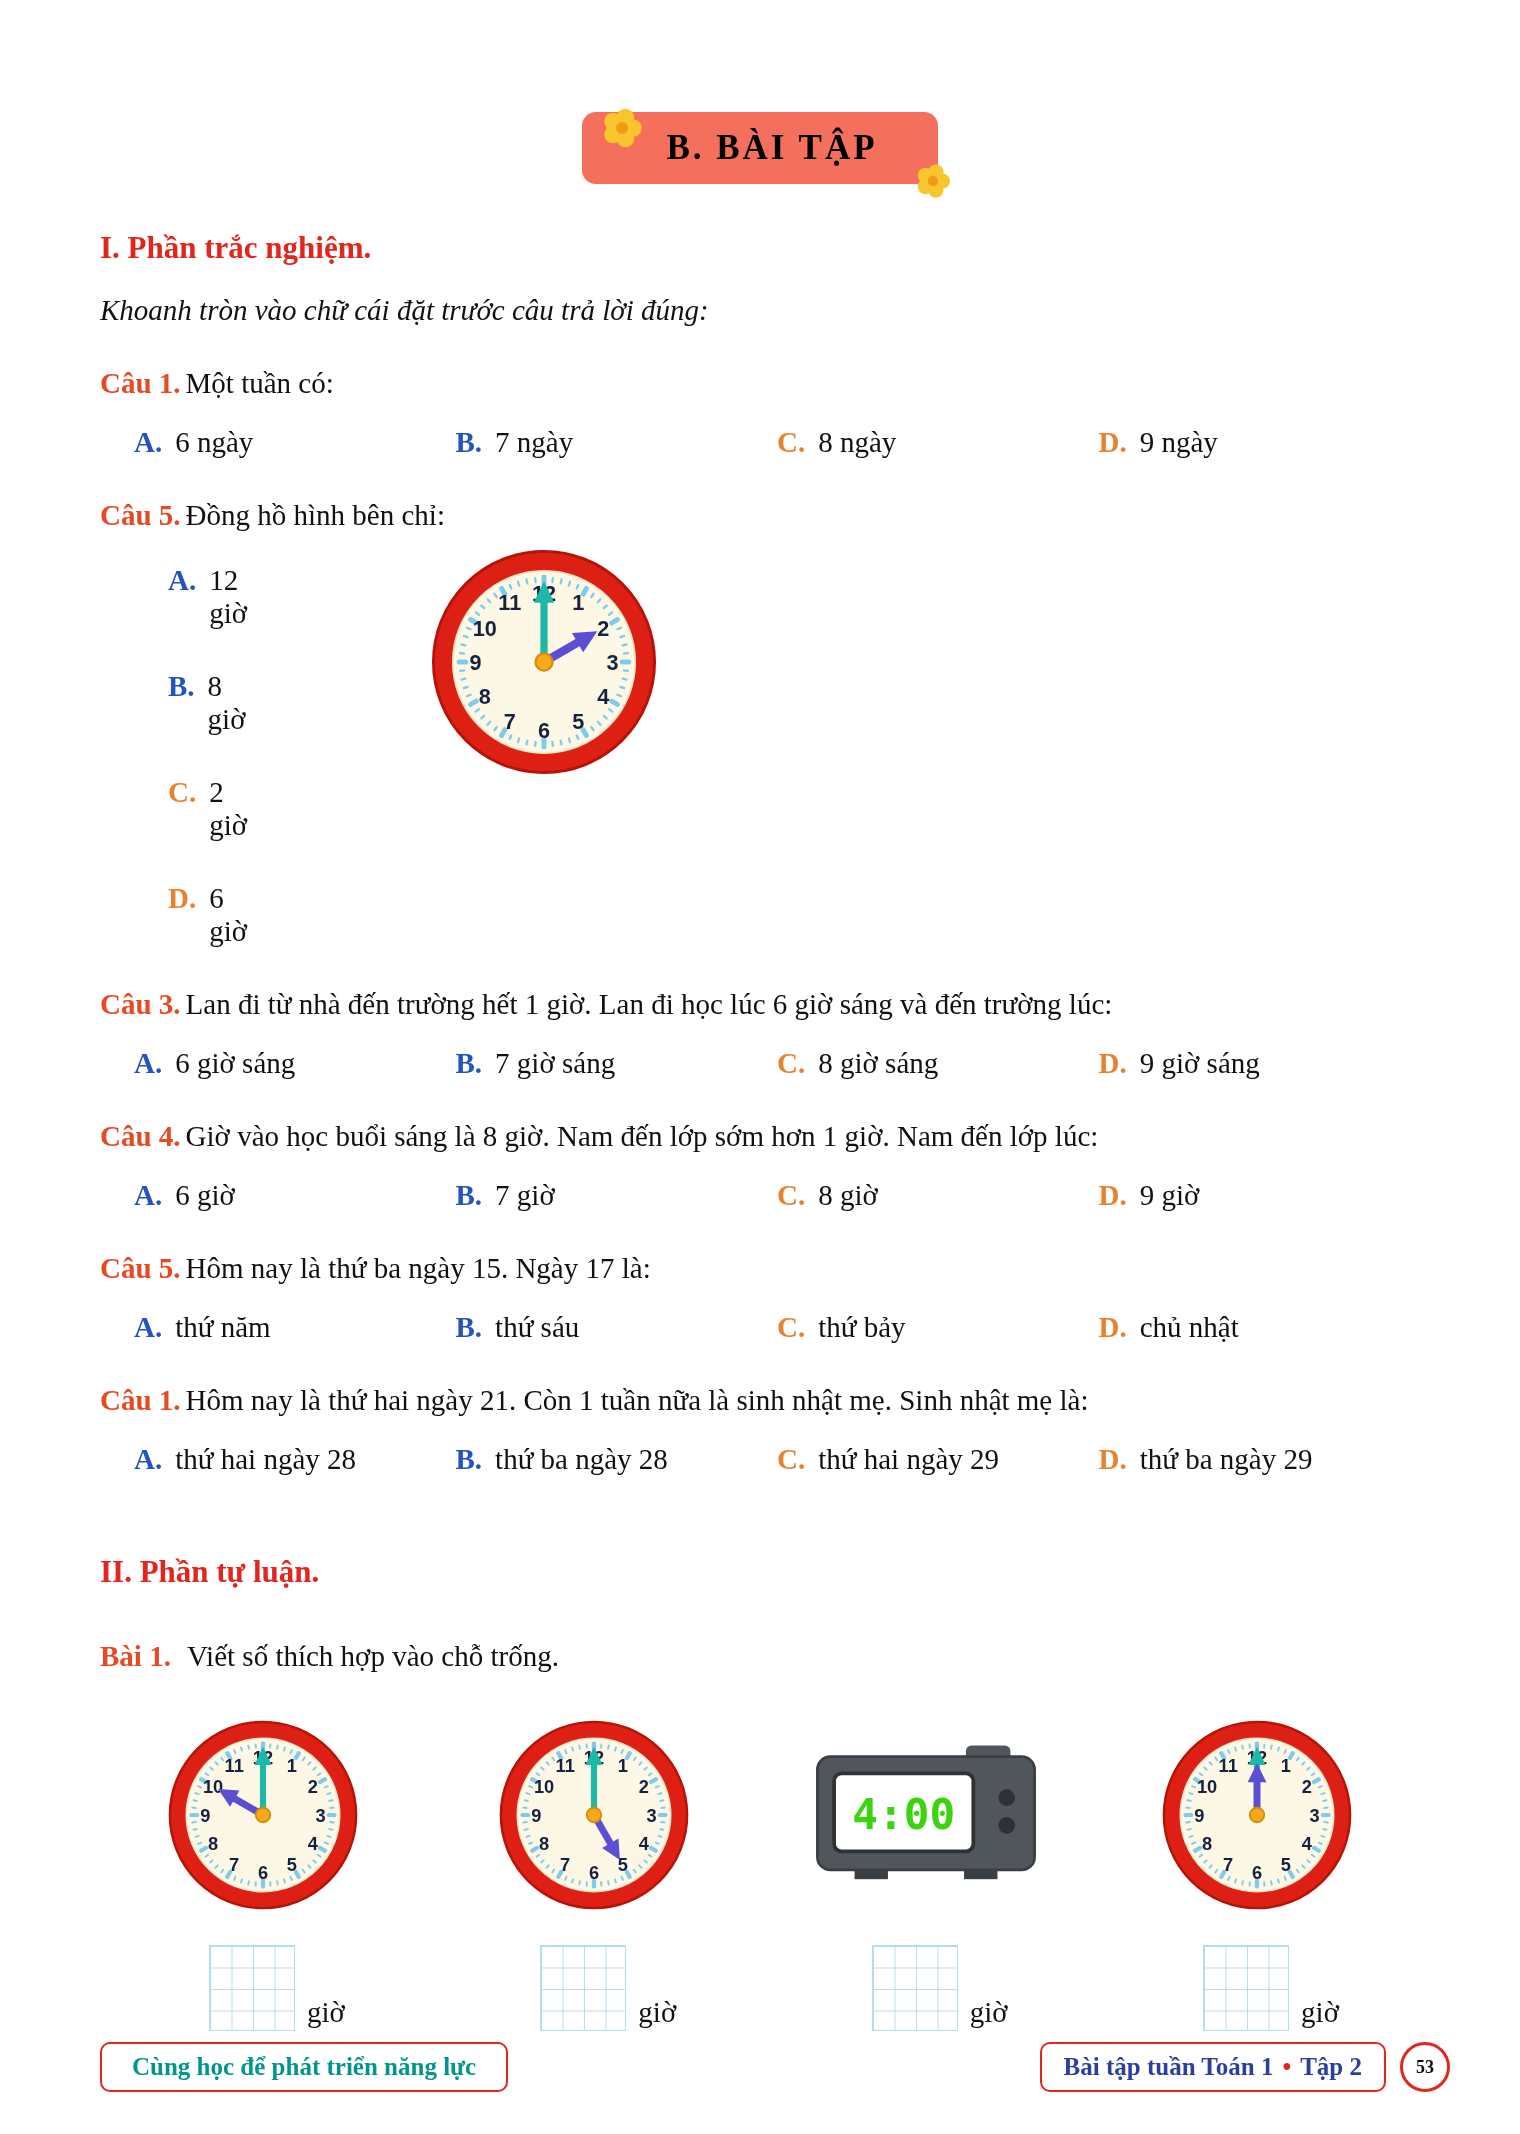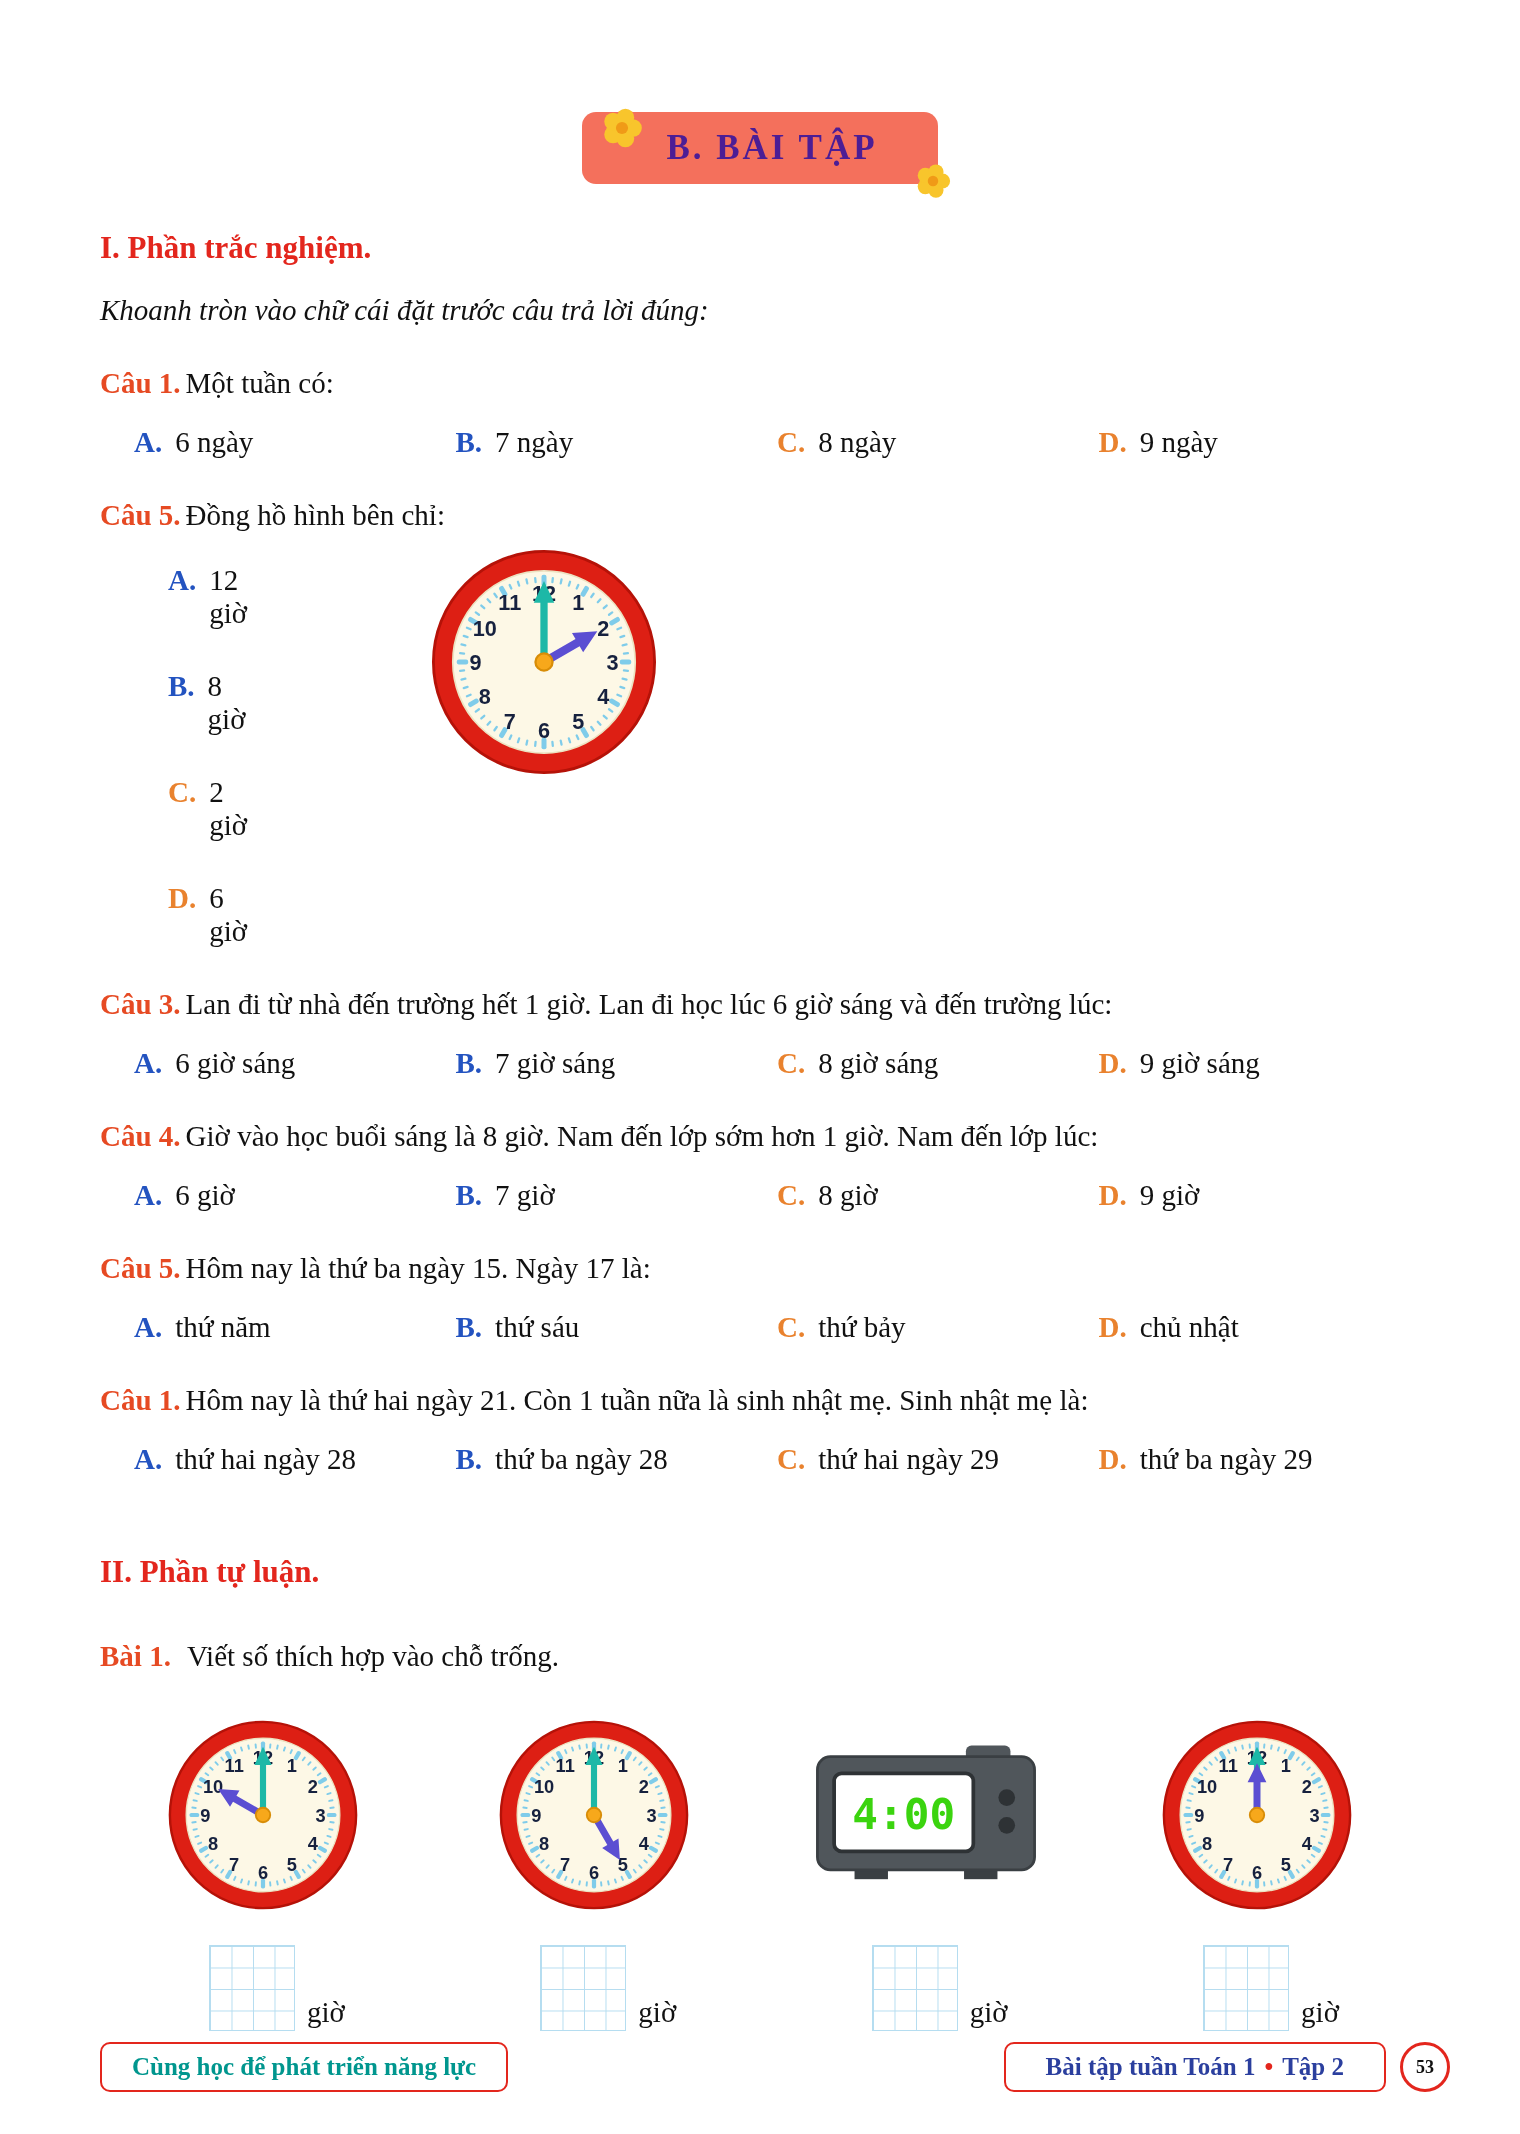--- a/index.html
+++ b/index.html
@@ -11,21 +11,21 @@
   }
   *{box-sizing:border-box;}
   html,body{margin:0;padding:0;}
   body{
     width:1520px;height:2134px;position:relative;background:#ffffff;
     font-family:"Liberation Serif",serif;color:#111;font-size:29px;overflow:hidden;
   }
   .content{padding:112px 100px 0 100px;}
   .badge-row{display:flex;justify-content:center;}
   .badge{
-    position:relative;background:var(--badge-bg);color:#4c1d95;font-weight:bold;
+    position:relative;background:var(--badge-bg);color:#000000;font-weight:bold;
     font-size:35px;letter-spacing:3px;padding:16px 60px 16px 84px;border-radius:14px;
   }
   .flower{position:absolute;width:44px;height:44px;}
   .flower svg{width:100%;height:100%;display:block;}
   .flower-left{left:18px;top:-6px;}
   .flower-right{right:-14px;bottom:-16px;width:38px;height:38px;}
   .heading{margin-top:46px;color:var(--heading-red);font-weight:bold;font-size:31px;}
   .heading-2{margin-top:78px;}
   .instruction{margin-top:28px;font-style:italic;}
   .question{margin-top:40px;}
@@ -59,21 +59,21 @@
   .footer{
     position:absolute;left:100px;right:70px;bottom:42px;
     display:flex;justify-content:space-between;align-items:center;font-size:25px;
   }
   .footer-left{
     border:2.5px solid var(--heading-red);border-radius:10px;padding:9px 30px;
     color:var(--footer-teal);font-weight:bold;
   }
   .footer-right{display:flex;align-items:center;gap:14px;}
   .footer-badge{
-    border:2.5px solid var(--heading-red);border-radius:10px;padding:9px 40px;
+    border:2.5px solid var(--heading-red);border-radius:10px;padding:9px 22px;
     color:var(--footer-blue);font-weight:bold;
   }
   .footer-badge .bullet{color:var(--heading-red);margin:0 9px;}
   .page-circle{
     width:50px;height:50px;border:3px solid var(--heading-red);border-radius:50%;
     display:flex;align-items:center;justify-content:center;font-weight:bold;font-size:18px;color:#111;
   }
 </style>
 </head>
 <body>

